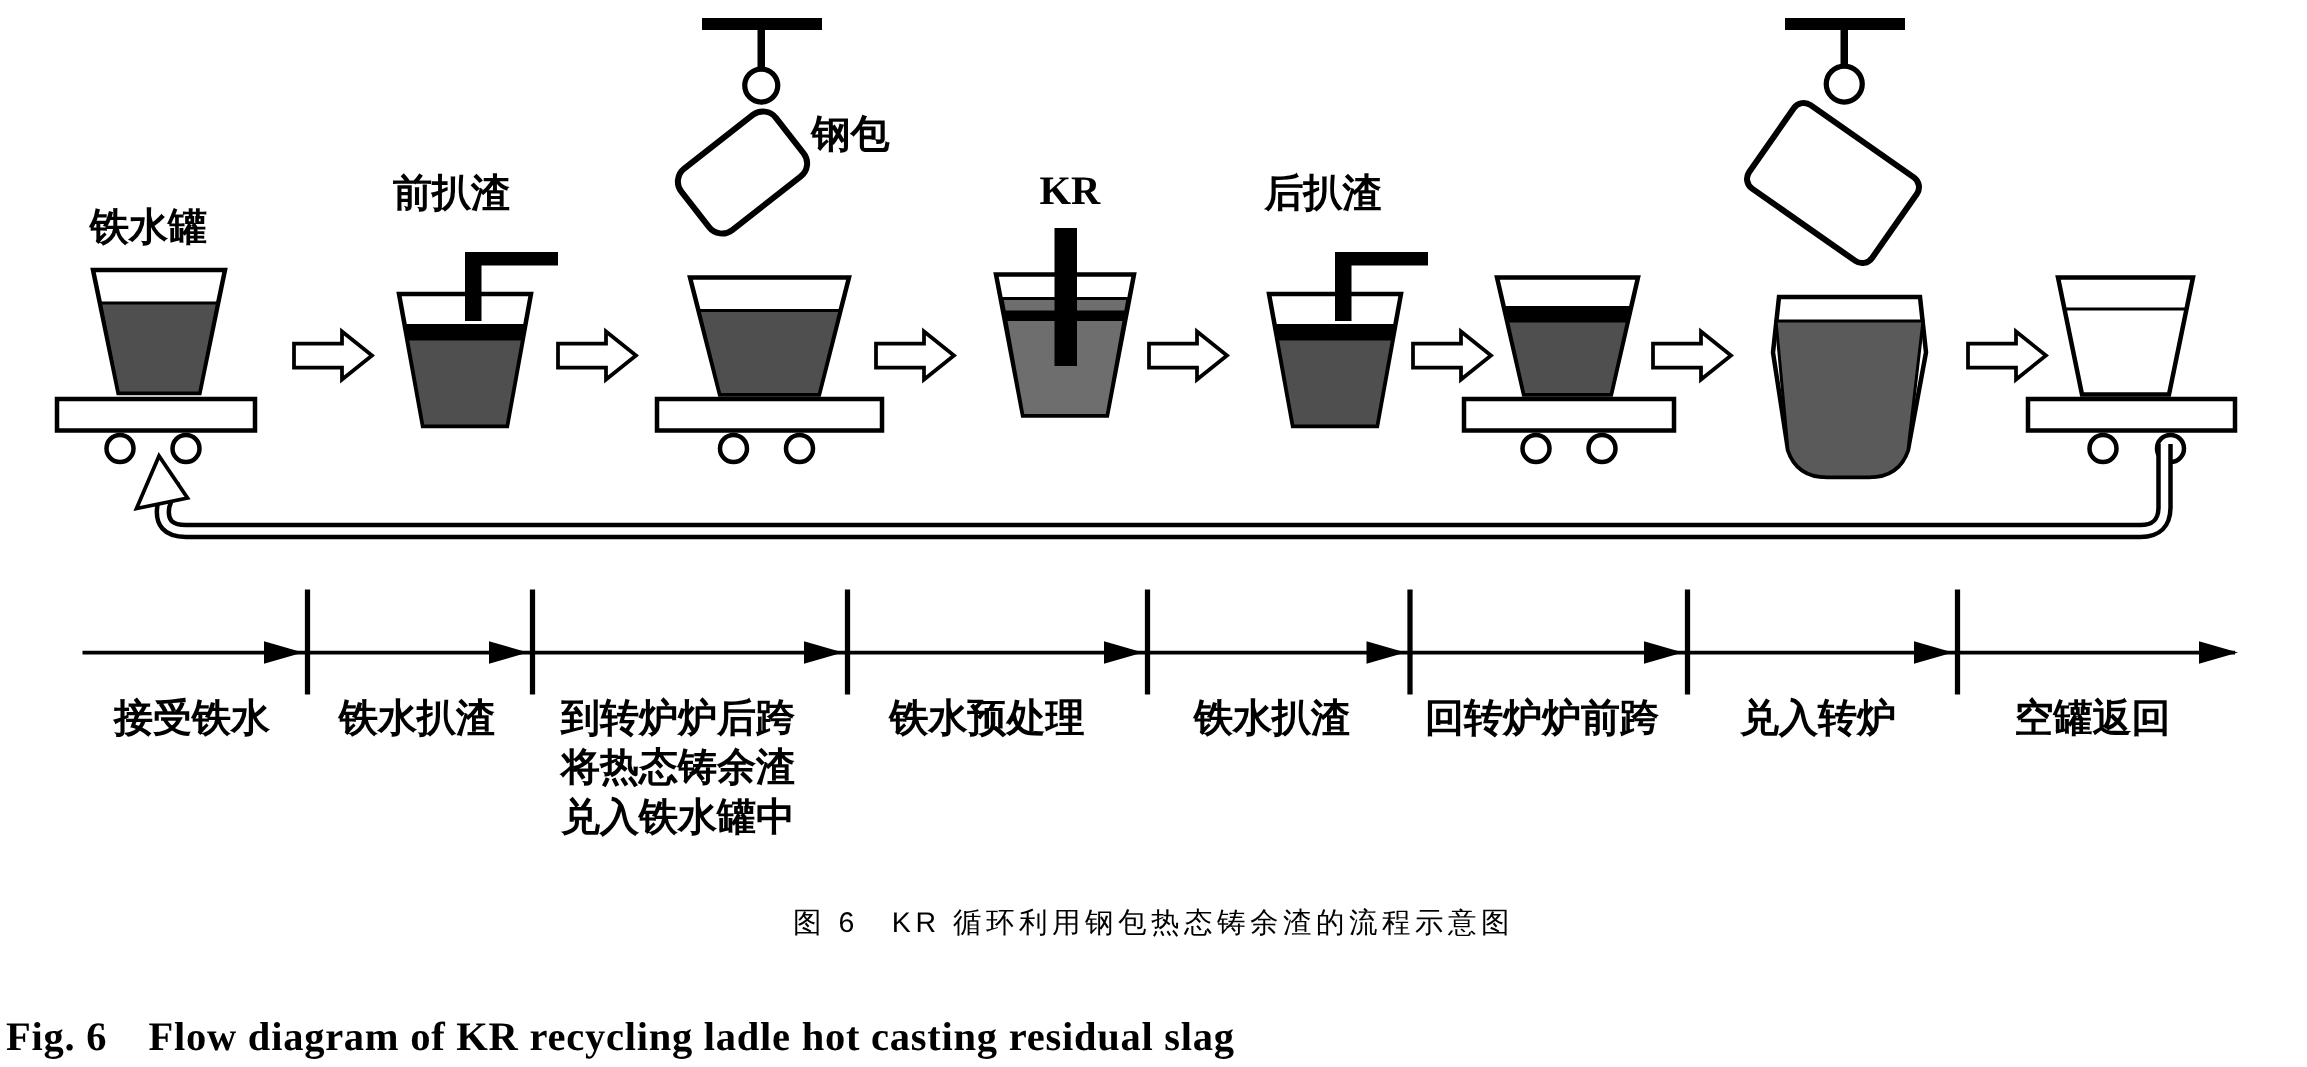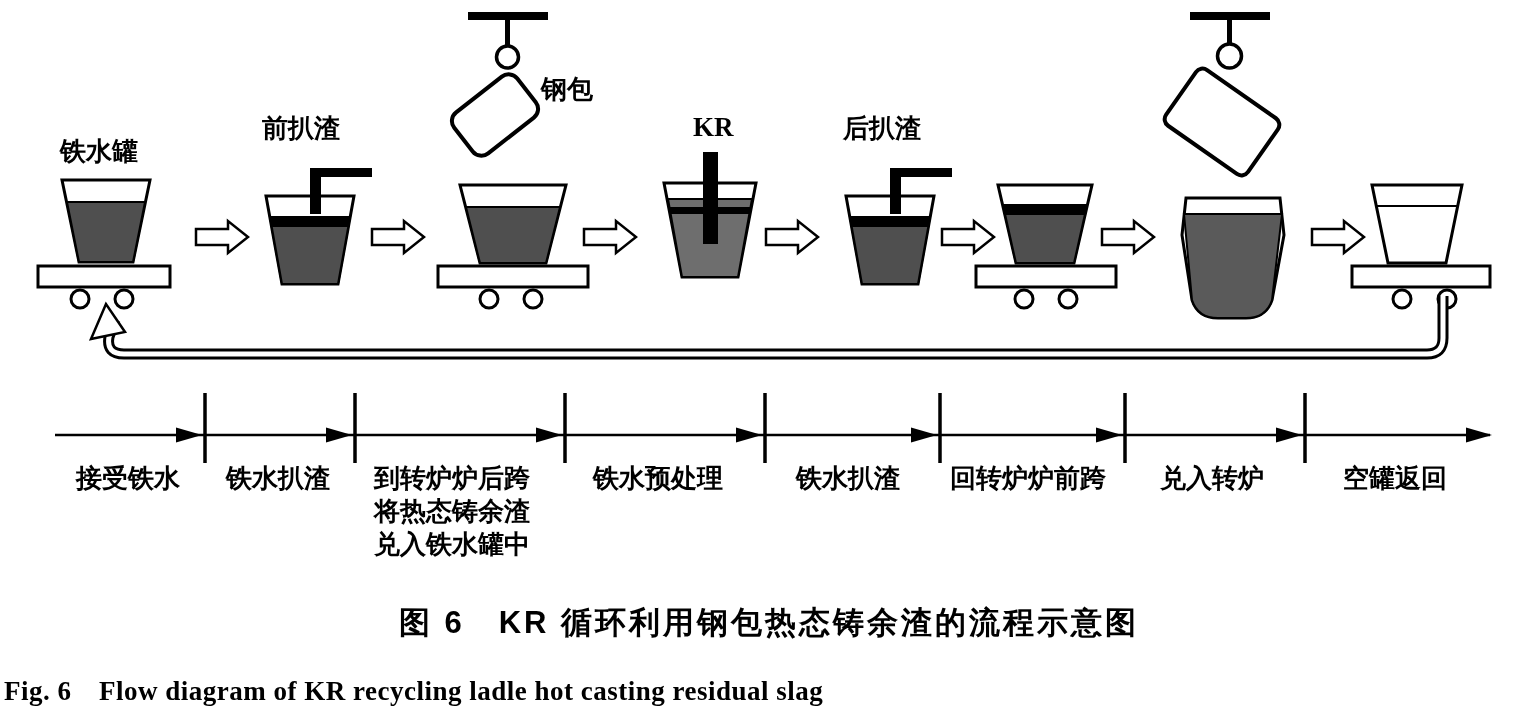--- a/index.html
+++ b/index.html
@@ -17,21 +17,21 @@
     fill:#000000;
   }
   .kr-text{
     font-family:"Liberation Serif", serif;
     font-weight:600;
     fill:#000000;
   }
   .caption-zh{
     position:absolute;left:0;top:602px;width:1538px;
     text-align:center;
-    font-size:31px;font-weight:700;color:#000;
+    font-size:19px;font-weight:400;color:#000;
     letter-spacing:3px;
     font-family:"Liberation Sans", sans-serif;
   }
   .caption-en{
     position:absolute;left:4px;top:658px;width:1538px;
     text-align:left;
     font-size:27px;font-weight:700;color:#000;
     letter-spacing:0.5px;
     font-family:"Liberation Serif", serif;
     margin-top:15px;

